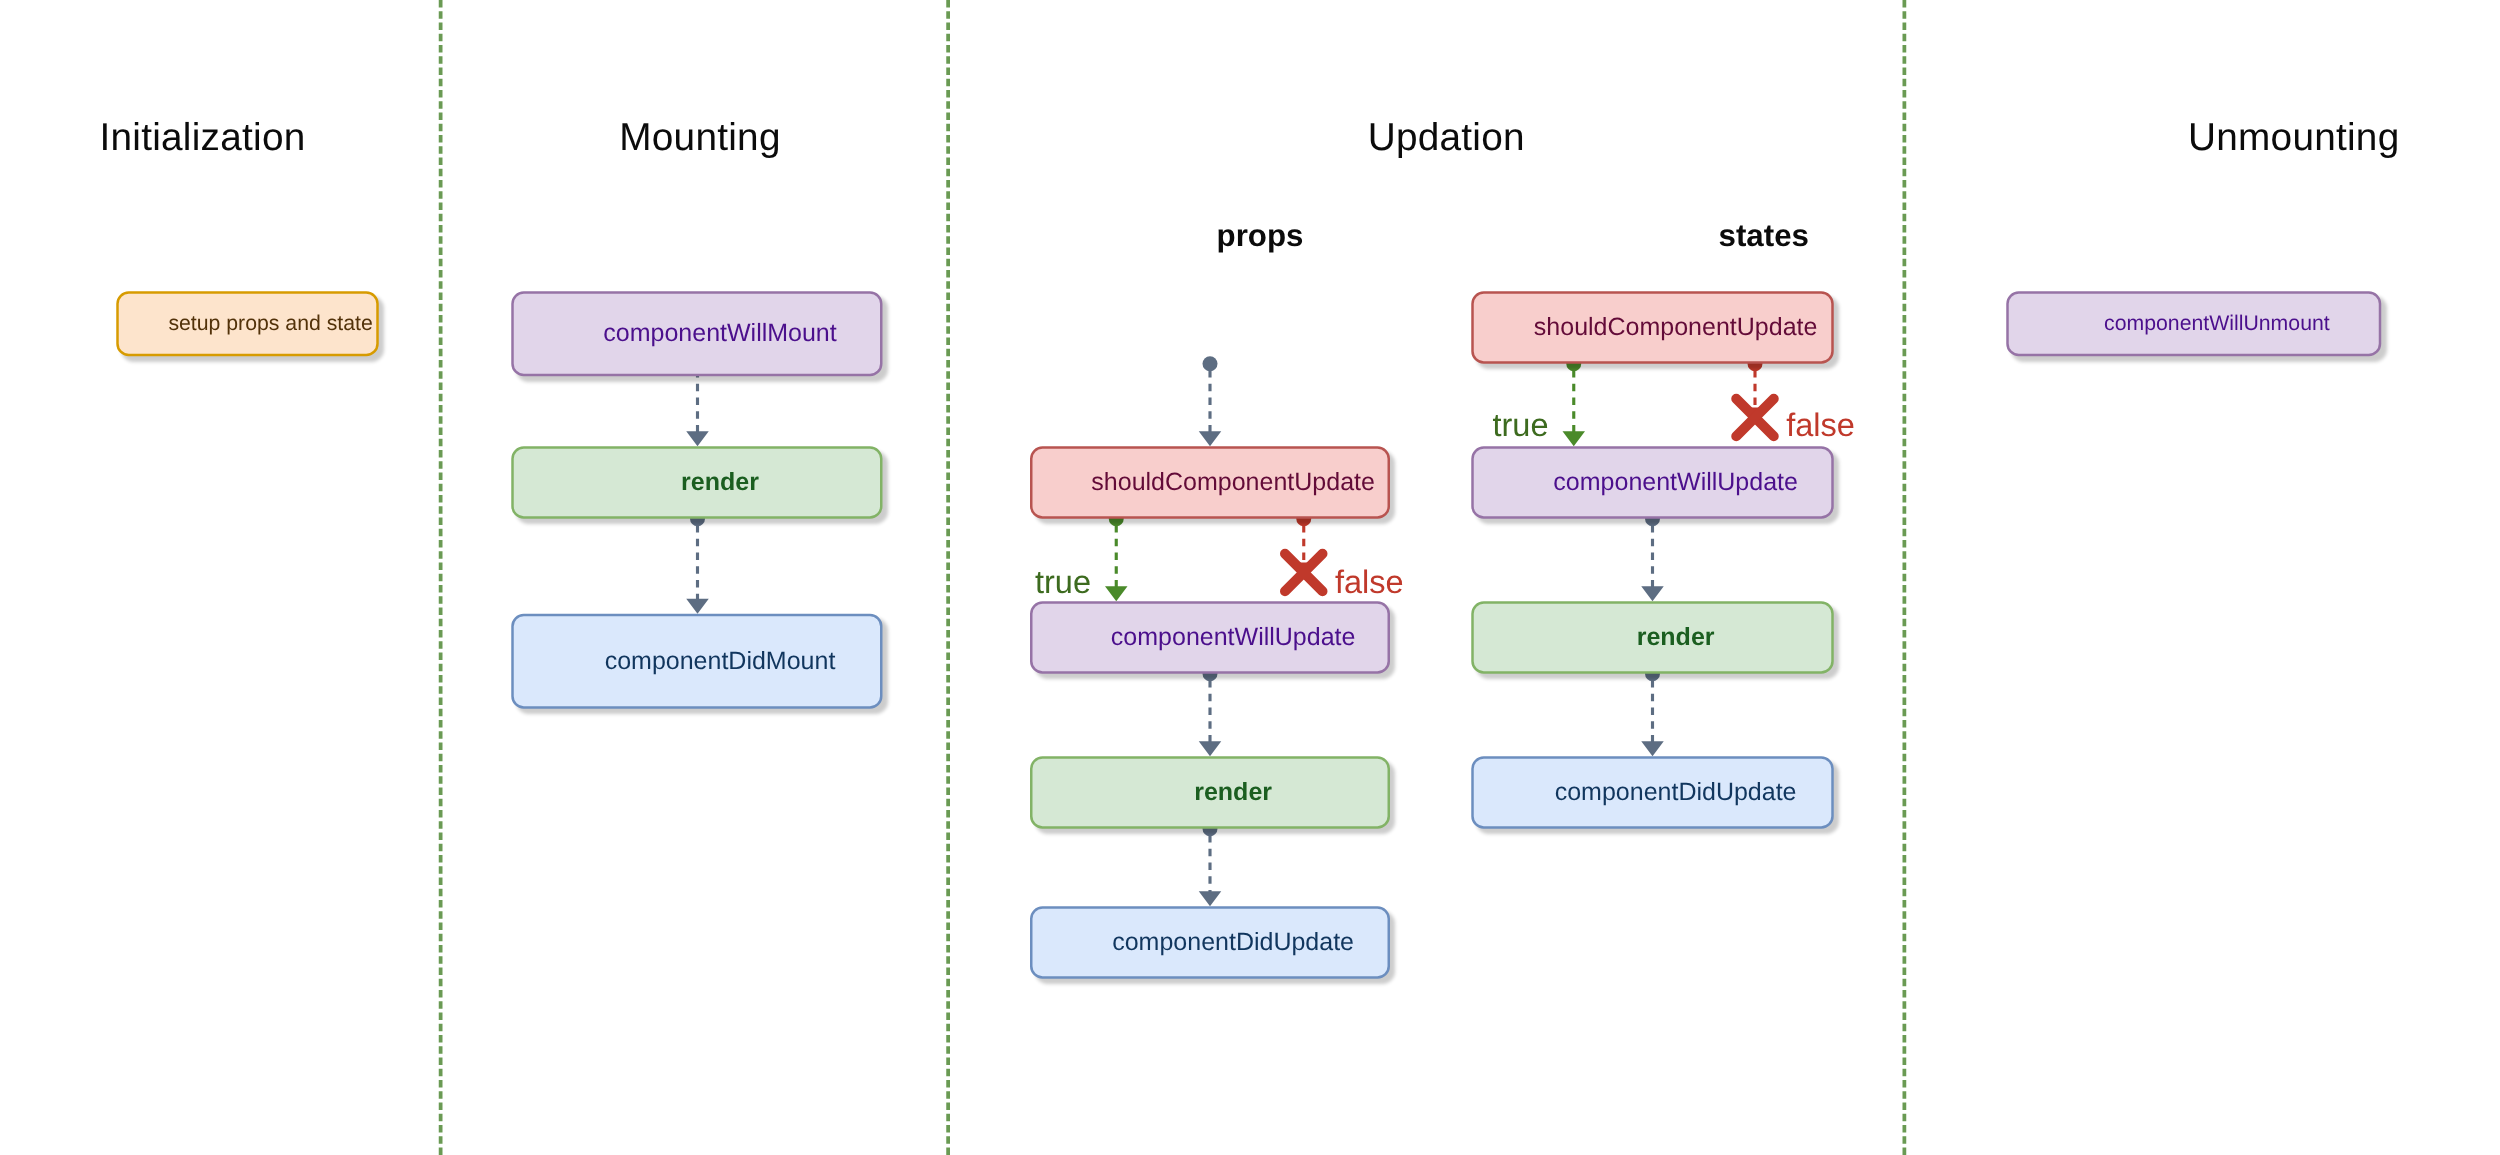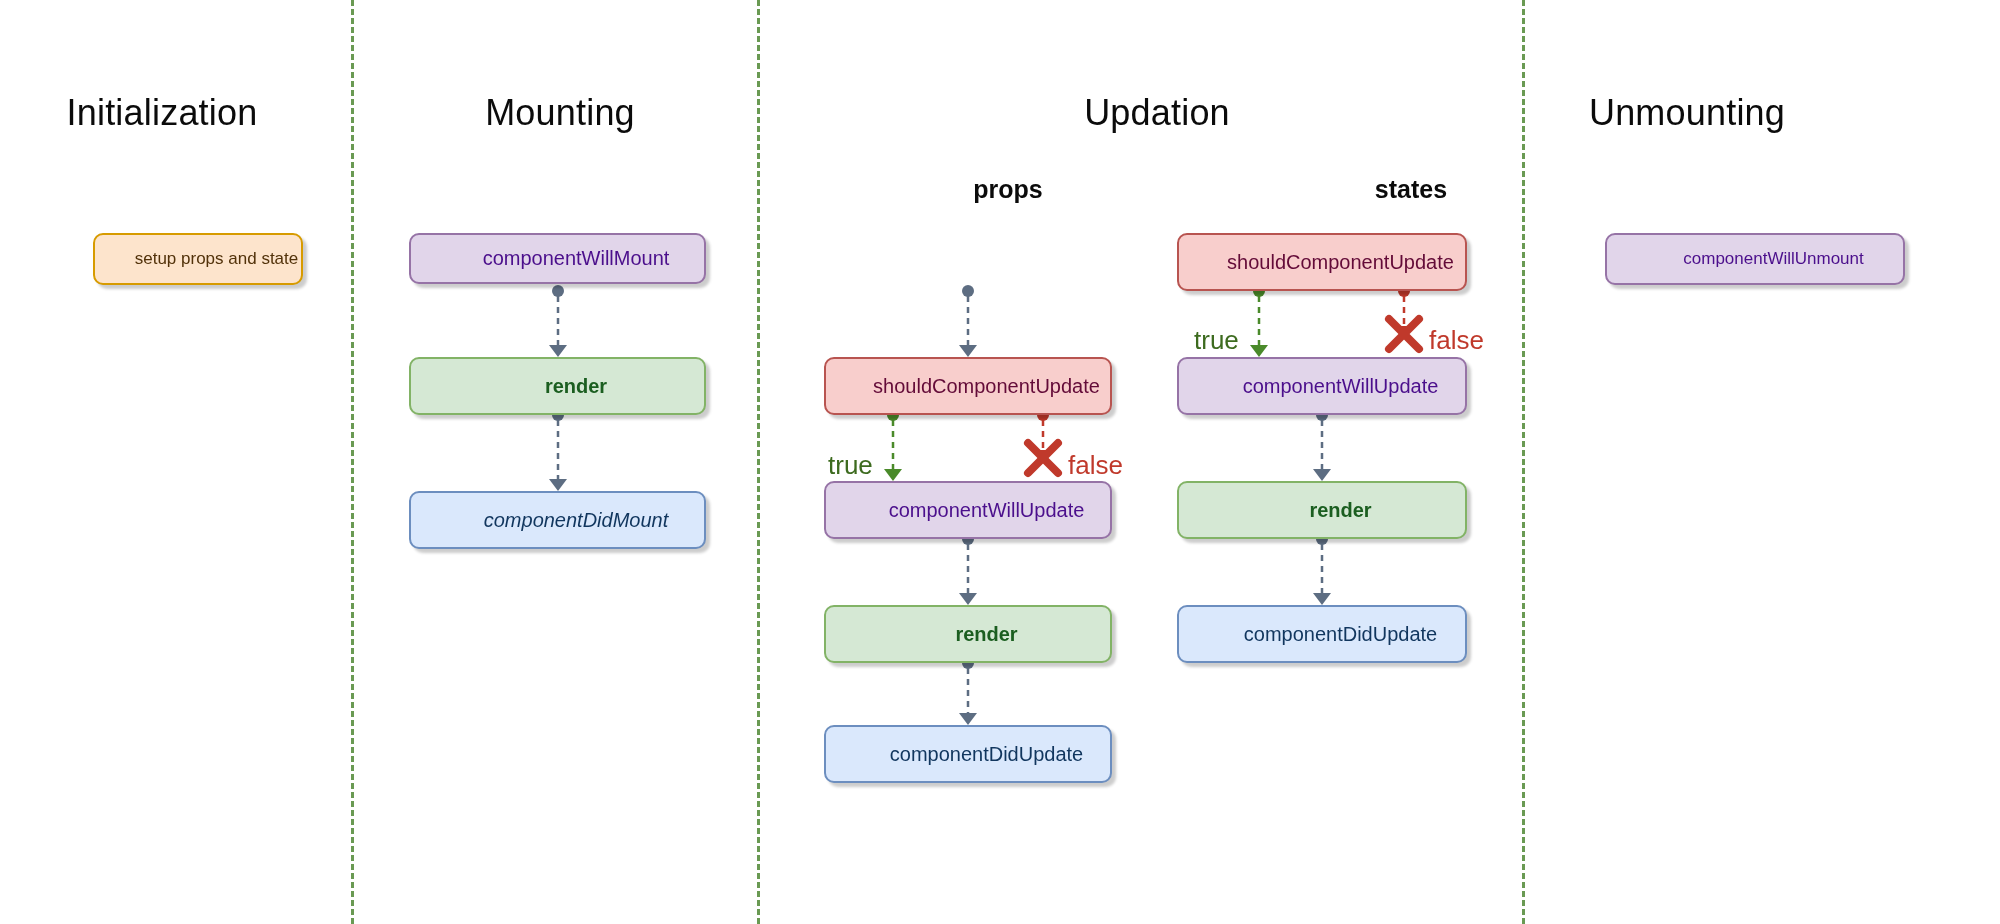--- a/index.html
+++ b/index.html
@@ -21,21 +21,21 @@
     position: absolute;
     top: 0;
     width: 0;
     height: 924px;
     border-left: 3px dashed #6a9a53;
   }
 
   
   .section-title {
     position: absolute;
-    font-size: 36px;
+    font-size: 31px;
     font-weight: 400;
     color: #0b0b0b;
     letter-spacing: 0.2px;
     text-align: center;
     white-space: nowrap;
     transform: translateX(-50%);
   }
   .sub-title {
     position: absolute;
     font-size: 25px;
@@ -86,21 +86,21 @@
 </head>
 <body>
 
 <div id="canvas">
     <div class="divider" style="left: 351px;"></div>
     <div class="divider" style="left: 757px;"></div>
     <div class="divider" style="left: 1522px;"></div>
     <div class="section-title" style="left: 162px; top: 92px;">Initialization</div>
     <div class="section-title" style="left: 560px; top: 92px;">Mounting</div>
     <div class="section-title" style="left: 1157px; top: 92px;">Updation</div>
-    <div class="section-title" style="left: 1687px; top: 92px;">Unmounting</div>
+    <div class="section-title" style="left: 1835px; top: 92px;">Unmounting</div>
     <div class="sub-title" style="left: 968px; top: 175px; margin-left: 40px;">props</div>
     <div class="sub-title" style="left: 1411px; top: 175px;">states</div>
     <div class="conn" style="left: 536px; top: 283px; width: 44px; height: 106px;">
       <svg width="44" height="106">
         <circle cx="22" cy="8" r="6" fill="#5d6d82"></circle>
         <line x1="22" y1="13" x2="22" y2="65" stroke="#5d6d82" stroke-width="2.5" stroke-dasharray="6 5"></line>
         <path d="M 13 62 L 31 62 L 22 74 Z" fill="#5d6d82"></path>
       </svg>
     </div>
     <div class="conn" style="left: 536px; top: 407px; width: 44px; height: 116px;">
@@ -175,23 +175,23 @@
       </svg>
     </div>
     <div class="conn" style="left: 1300px; top: 531px; width: 44px; height: 106px;">
       <svg width="44" height="106">
         <circle cx="22" cy="8" r="6" fill="#5d6d82"></circle>
         <line x1="22" y1="13" x2="22" y2="65" stroke="#5d6d82" stroke-width="2.5" stroke-dasharray="6 5"></line>
         <path d="M 13 62 L 31 62 L 22 74 Z" fill="#5d6d82"></path>
       </svg>
     </div>
     <div class="node n-orange small" style="left: 93px; top: 233px; width: 210px; height: 52px;">setup props and state</div>
-    <div class="node n-purple" style="left: 409px; top: 233px; width: 297px; height: 51px;">componentWillMount</div>
+    <div class="node n-purple" style="left: 409px; top: 233px; width: 297px; height: 68px;">componentWillMount</div>
     <div class="node n-green" style="left: 409px; top: 357px; width: 297px; height: 58px;">render</div>
-    <div class="node n-blue" style="left: 409px; top: 491px; width: 297px; height: 58px; font-style: italic;">componentDidMount</div>
+    <div class="node n-blue" style="left: 409px; top: 491px; width: 297px; height: 76px;">componentDidMount</div>
     <div class="node n-red" style="left: 824px; top: 357px; width: 288px; height: 58px;">shouldComponentUpdate</div>
     <div class="node n-purple" style="left: 824px; top: 481px; width: 288px; height: 58px;">componentWillUpdate</div>
     <div class="node n-green" style="left: 824px; top: 605px; width: 288px; height: 58px;">render</div>
     <div class="node n-blue" style="left: 824px; top: 725px; width: 288px; height: 58px;">componentDidUpdate</div>
     <div class="node n-red" style="left: 1177px; top: 233px; width: 290px; height: 58px;">shouldComponentUpdate</div>
     <div class="node n-purple" style="left: 1177px; top: 357px; width: 290px; height: 58px;">componentWillUpdate</div>
     <div class="node n-green" style="left: 1177px; top: 481px; width: 290px; height: 58px;">render</div>
     <div class="node n-blue" style="left: 1177px; top: 605px; width: 290px; height: 58px;">componentDidUpdate</div>
     <div class="node n-purple small" style="left: 1605px; top: 233px; width: 300px; height: 52px;">componentWillUnmount</div>
     <div class="branch-label lbl-true" style="left: 828px; top: 450px;">true</div>

